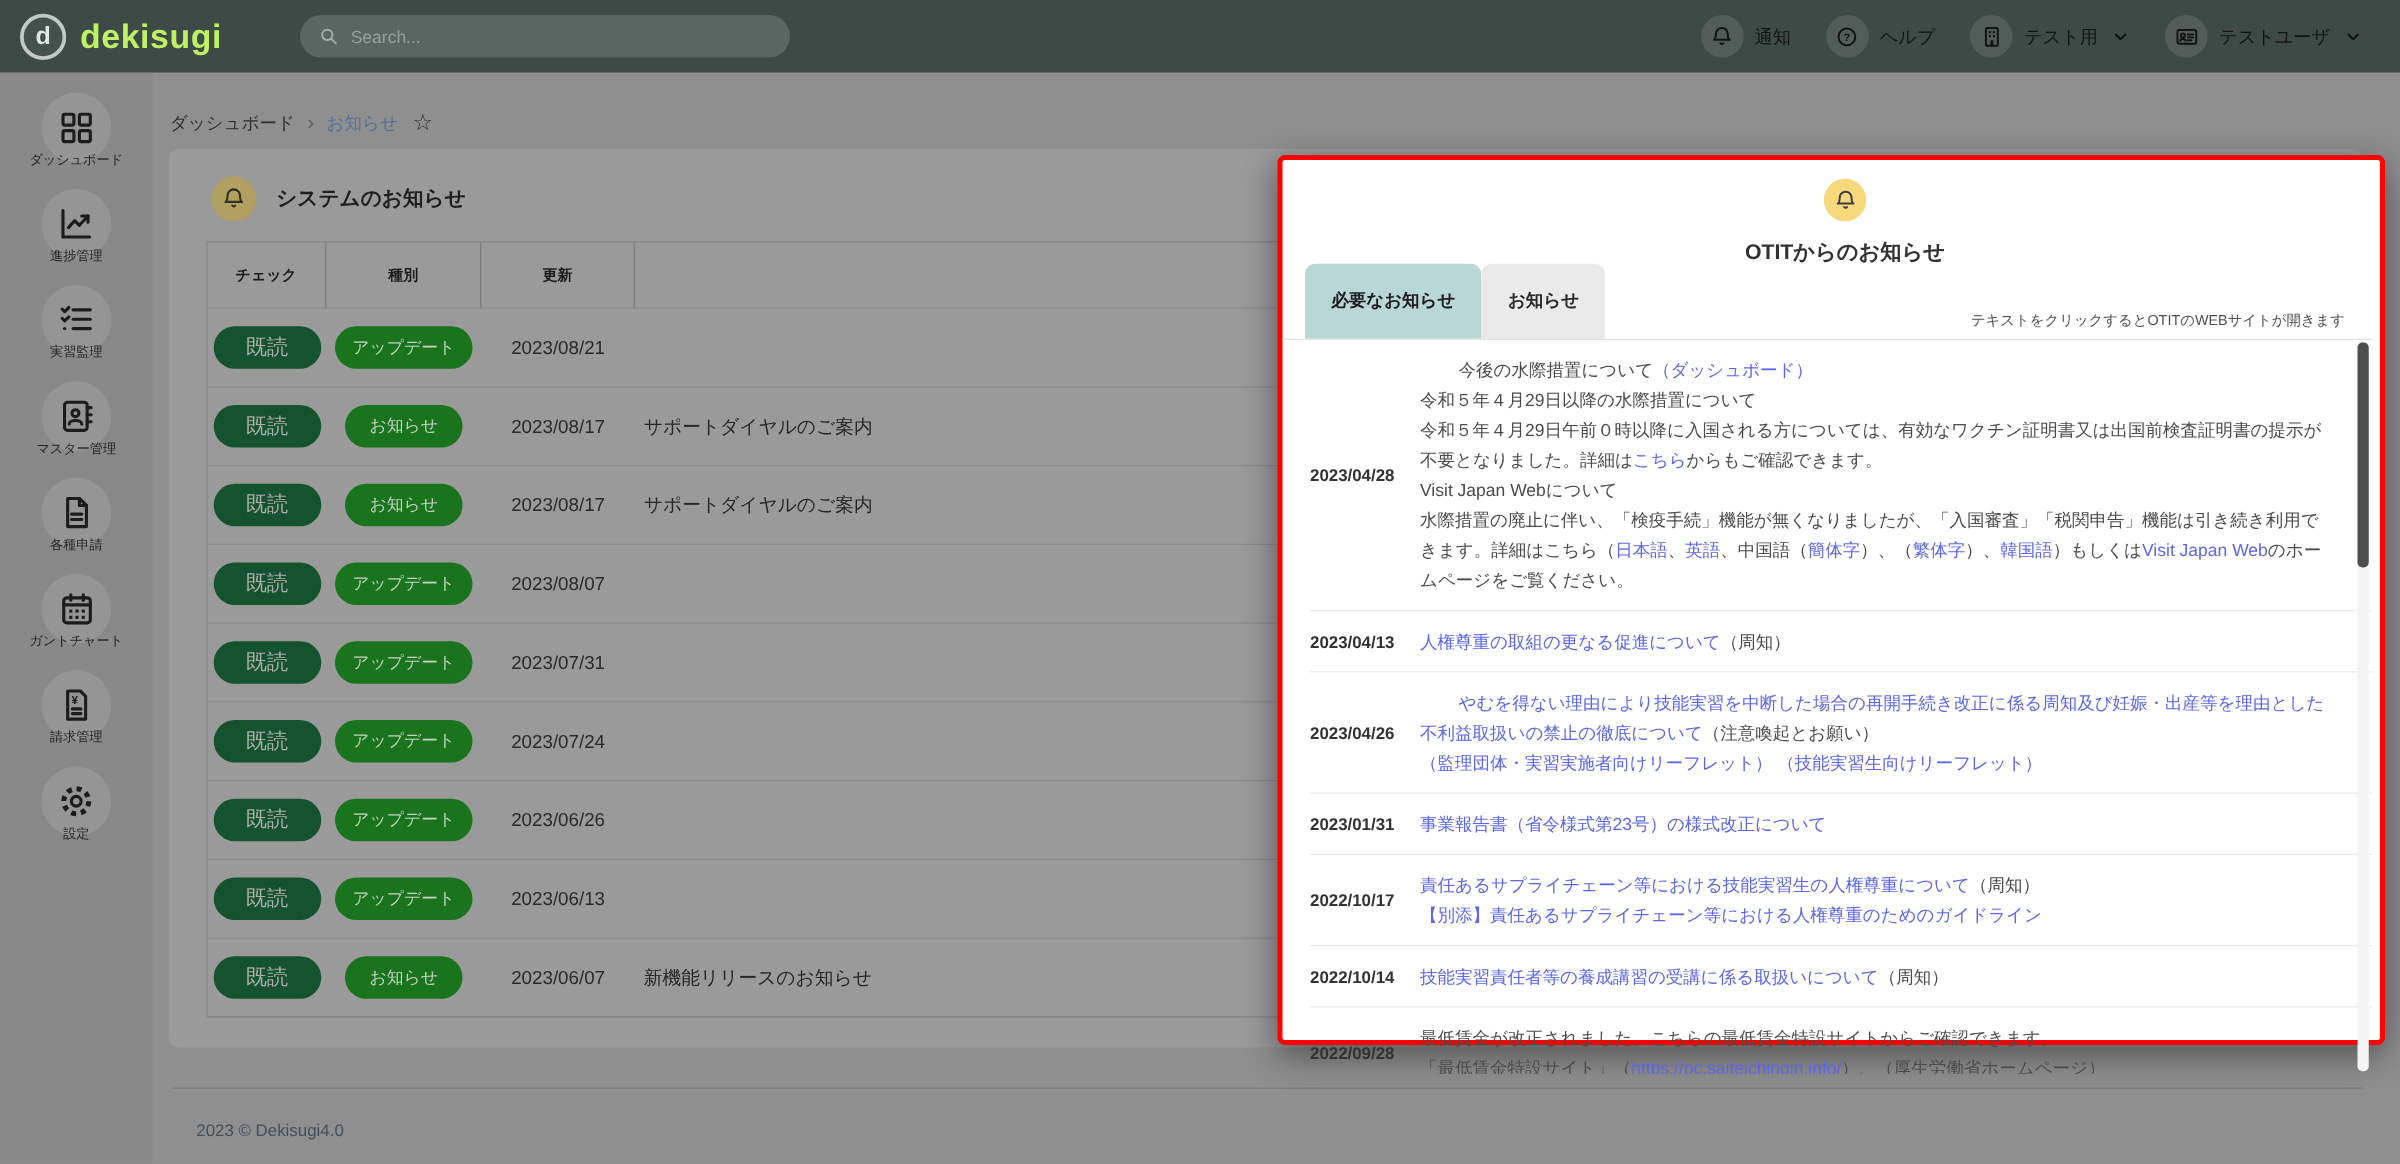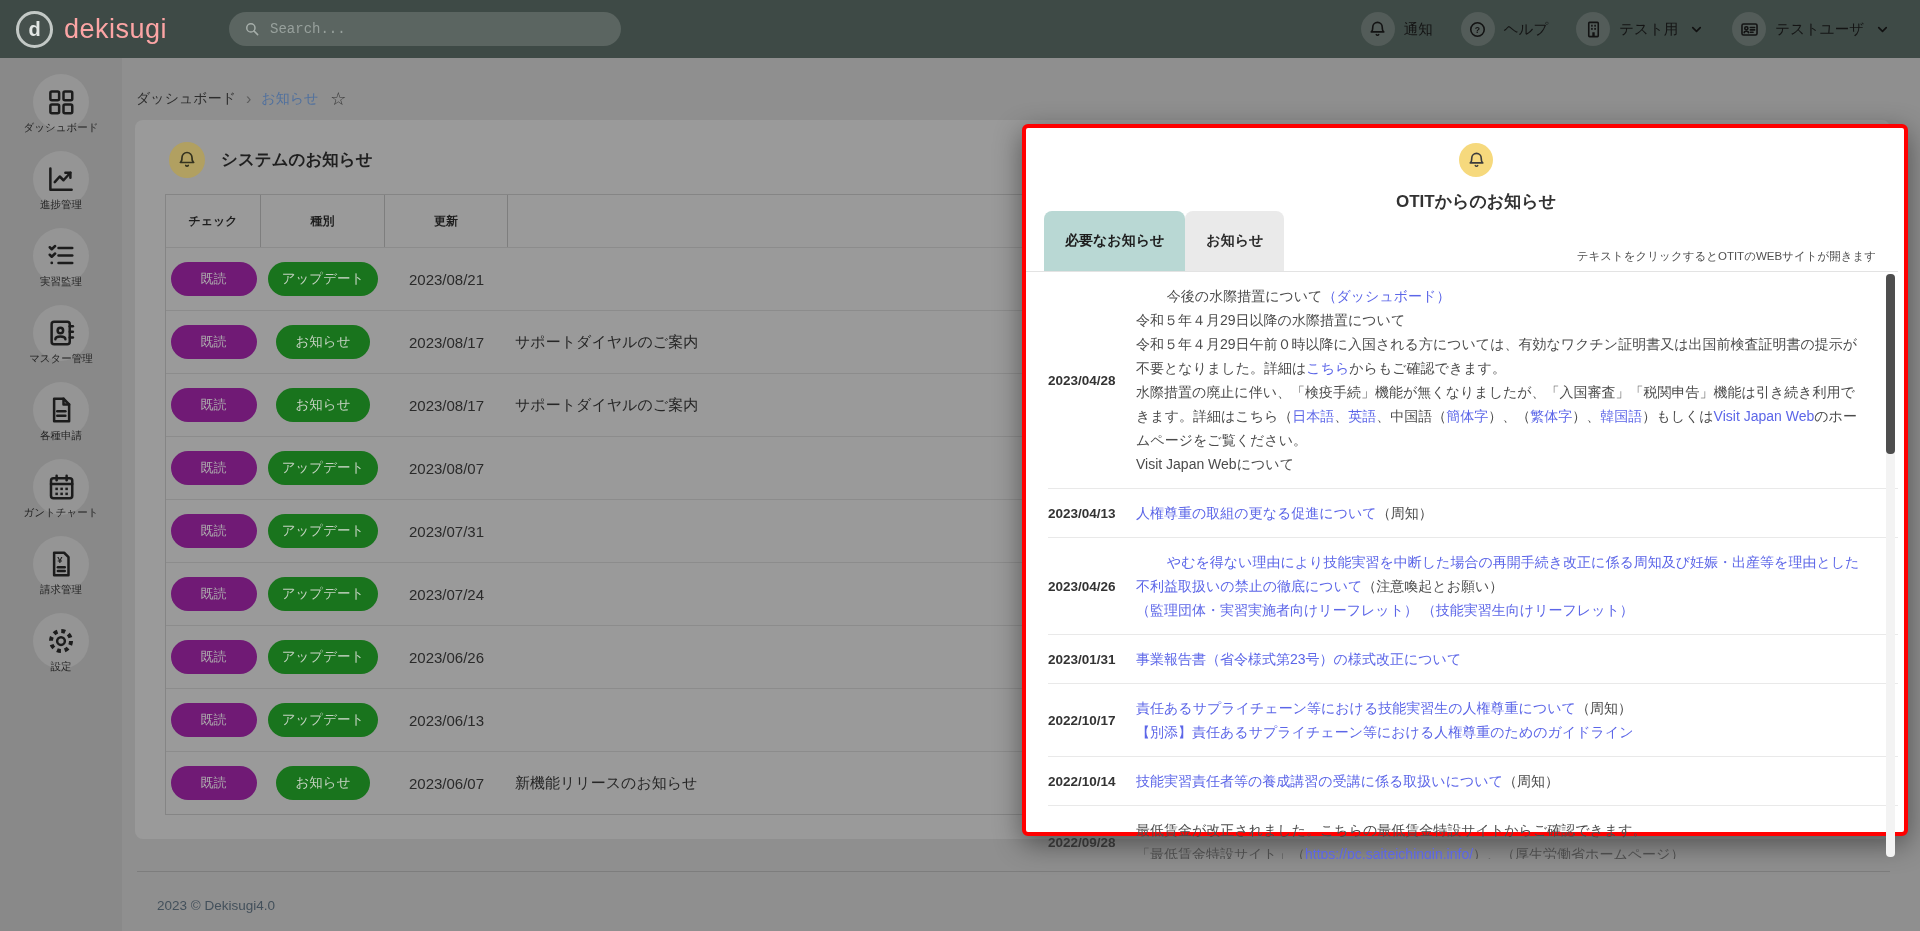--- a/index.html
+++ b/index.html
@@ -14,29 +14,29 @@
   .hdr {
     position:absolute; top:0; left:0; right:0; height:58px;
     background:#3e4a46; display:flex; align-items:center; z-index:5;
   }
   .logo { display:flex; align-items:center; gap:11px; margin-left:16px; cursor:pointer; }
   .logo-mark {
     width:37px; height:37px; border-radius:50%; border:3px solid #c3c9c6;
     background:#46514d; color:#e2e6e4; font-weight:bold; font-size:20px;
     display:flex; align-items:center; justify-content:center;
   }
-  .logo-text { font-size:27px; font-weight:400; color:#fca5a5; letter-spacing:.5px; }
+  .logo-text { font-size:27px; font-weight:700; color:#bef264; letter-spacing:.5px; }
   .search {
     margin-left:62px; width:392px; height:34px; border-radius:17px;
     background:#5b6561; display:flex; align-items:center; gap:9px; padding:0 14px;
   }
   .search .s-icon { color:#a6aeaa; width:18px; height:18px; }
   .search input {
     flex:1; background:transparent; border:none; outline:none;
-    color:#cdd3d0; font-size:14px; font-family:Liberation Mono, monospace;
+    color:#cdd3d0; font-size:14px; font-family:Liberation Sans, sans-serif;
   }
   .search input::placeholder { color:#97a09c; }
   .hdr-right { margin-left:auto; margin-right:30px; display:flex; align-items:center; gap:28px; }
   .hdr-item { display:flex; align-items:center; gap:9px; cursor:pointer; }
   .hdr-circle {
     width:34px; height:34px; border-radius:50%; background:#535c59;
     display:flex; align-items:center; justify-content:center; color:#131313;
   }
   .hdr-circle svg { width:19px; height:19px; }
   .hdr-label { font-size:14.5px; color:#141414; font-weight:500; }
@@ -77,21 +77,21 @@
   .ntable { margin-top:16px; border:1px solid #858585; font-size:15px; }
   .nrow { display:grid; grid-template-columns:95px 124px 123px 1fr; align-items:center; height:63px; border-top:1px solid #8c8c8c; }
   .nrow.head { height:52px; border-top:none; font-size:12px; font-weight:bold; color:#1d1d1d; }
   .ncell { text-align:center; }
   .nrow.head .ncell { height:100%; display:flex; align-items:center; justify-content:center; }
   .nrow.head .ncell:not(:last-child) { border-right:1px solid #7e7e7e; }
   .ncontent { text-align:left; padding-left:7px; color:#262626; }
   .ndate { color:#2a2a2a; }
   .pill-read {
     display:inline-block; width:86px; height:34px; line-height:34px; border-radius:17px;
-    background:#701a75; color:#aeaeae; font-size:13px; border:none; cursor:pointer;
+    background:#14532d; color:#aeaeae; font-size:17px; border:none; cursor:pointer;
     font-family:inherit;
   }
   .pill-type {
     display:inline-block; min-width:94px; padding:0 14px; height:34px; line-height:34px;
     border-radius:17px; background:#19741d; color:#c4d2c1; font-size:13.5px;
   }
 
   .footer { margin:32px 0 0 2px; border-top:1px solid #7d7d7d; padding:26px 0 0 20px; }
   .footer-text { font-size:13.5px; color:#43505b; }
 
@@ -413,22 +413,22 @@
     <div class="p-note">テキストをクリックするとOTITのWEBサイトが開きます</div>
   </div>
   <div class="p-body">
     <div>
         <div class="entry">
           <div class="e-date">2023/04/28</div>
           <div class="e-content">
             <p class="indent"><span>今後の水際措置について</span><span class="link">（ダッシュボード）</span></p>
             <p><span>令和５年４月29日以降の水際措置について</span></p>
             <p><span>令和５年４月29日午前０時以降に入国される方については、有効なワクチン証明書又は出国前検査証明書の提示が不要となりました。詳細は</span><span class="link">こちら</span><span>からもご確認できます。</span></p>
+            <p><span>Visit Japan Webについて</span></p>
             <p><span>水際措置の廃止に伴い、「検疫手続」機能が無くなりましたが、「入国審査」「税関申告」機能は引き続き利用できます。詳細はこちら（</span><span class="link">日本語</span><span>、</span><span class="link">英語</span><span>、中国語（</span><span class="link">簡体字</span><span>）、（</span><span class="link">繁体字</span><span>）、</span><span class="link">韓国語</span><span>）もしくは</span><span class="link">Visit Japan Web</span><span>のホームページをご覧ください。</span></p>
-            <p><span>Visit Japan Webについて</span></p>
           </div>
         </div>
         <div class="entry">
           <div class="e-date">2023/04/13</div>
           <div class="e-content">
             <p><span class="link">人権尊重の取組の更なる促進について</span><span>（周知）</span></p>
           </div>
         </div>
         <div class="entry">
           <div class="e-date">2023/04/26</div>

